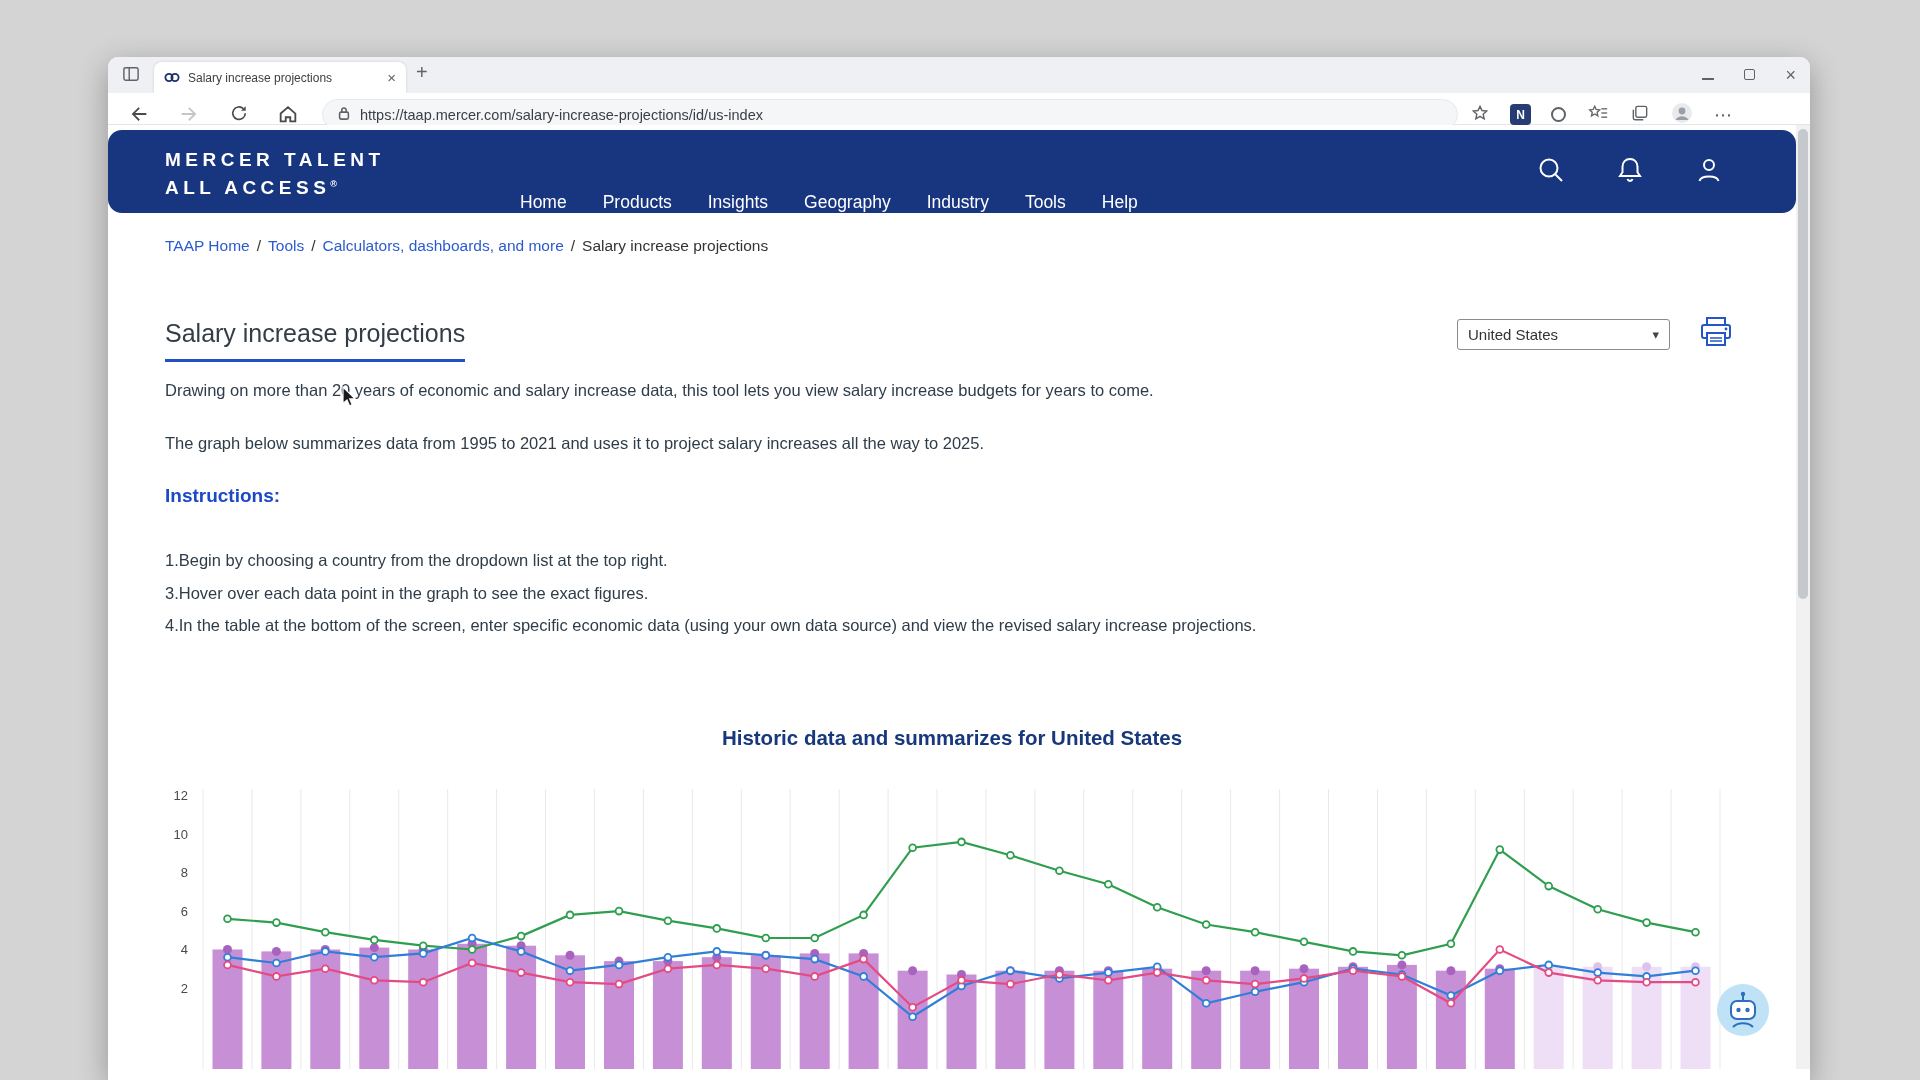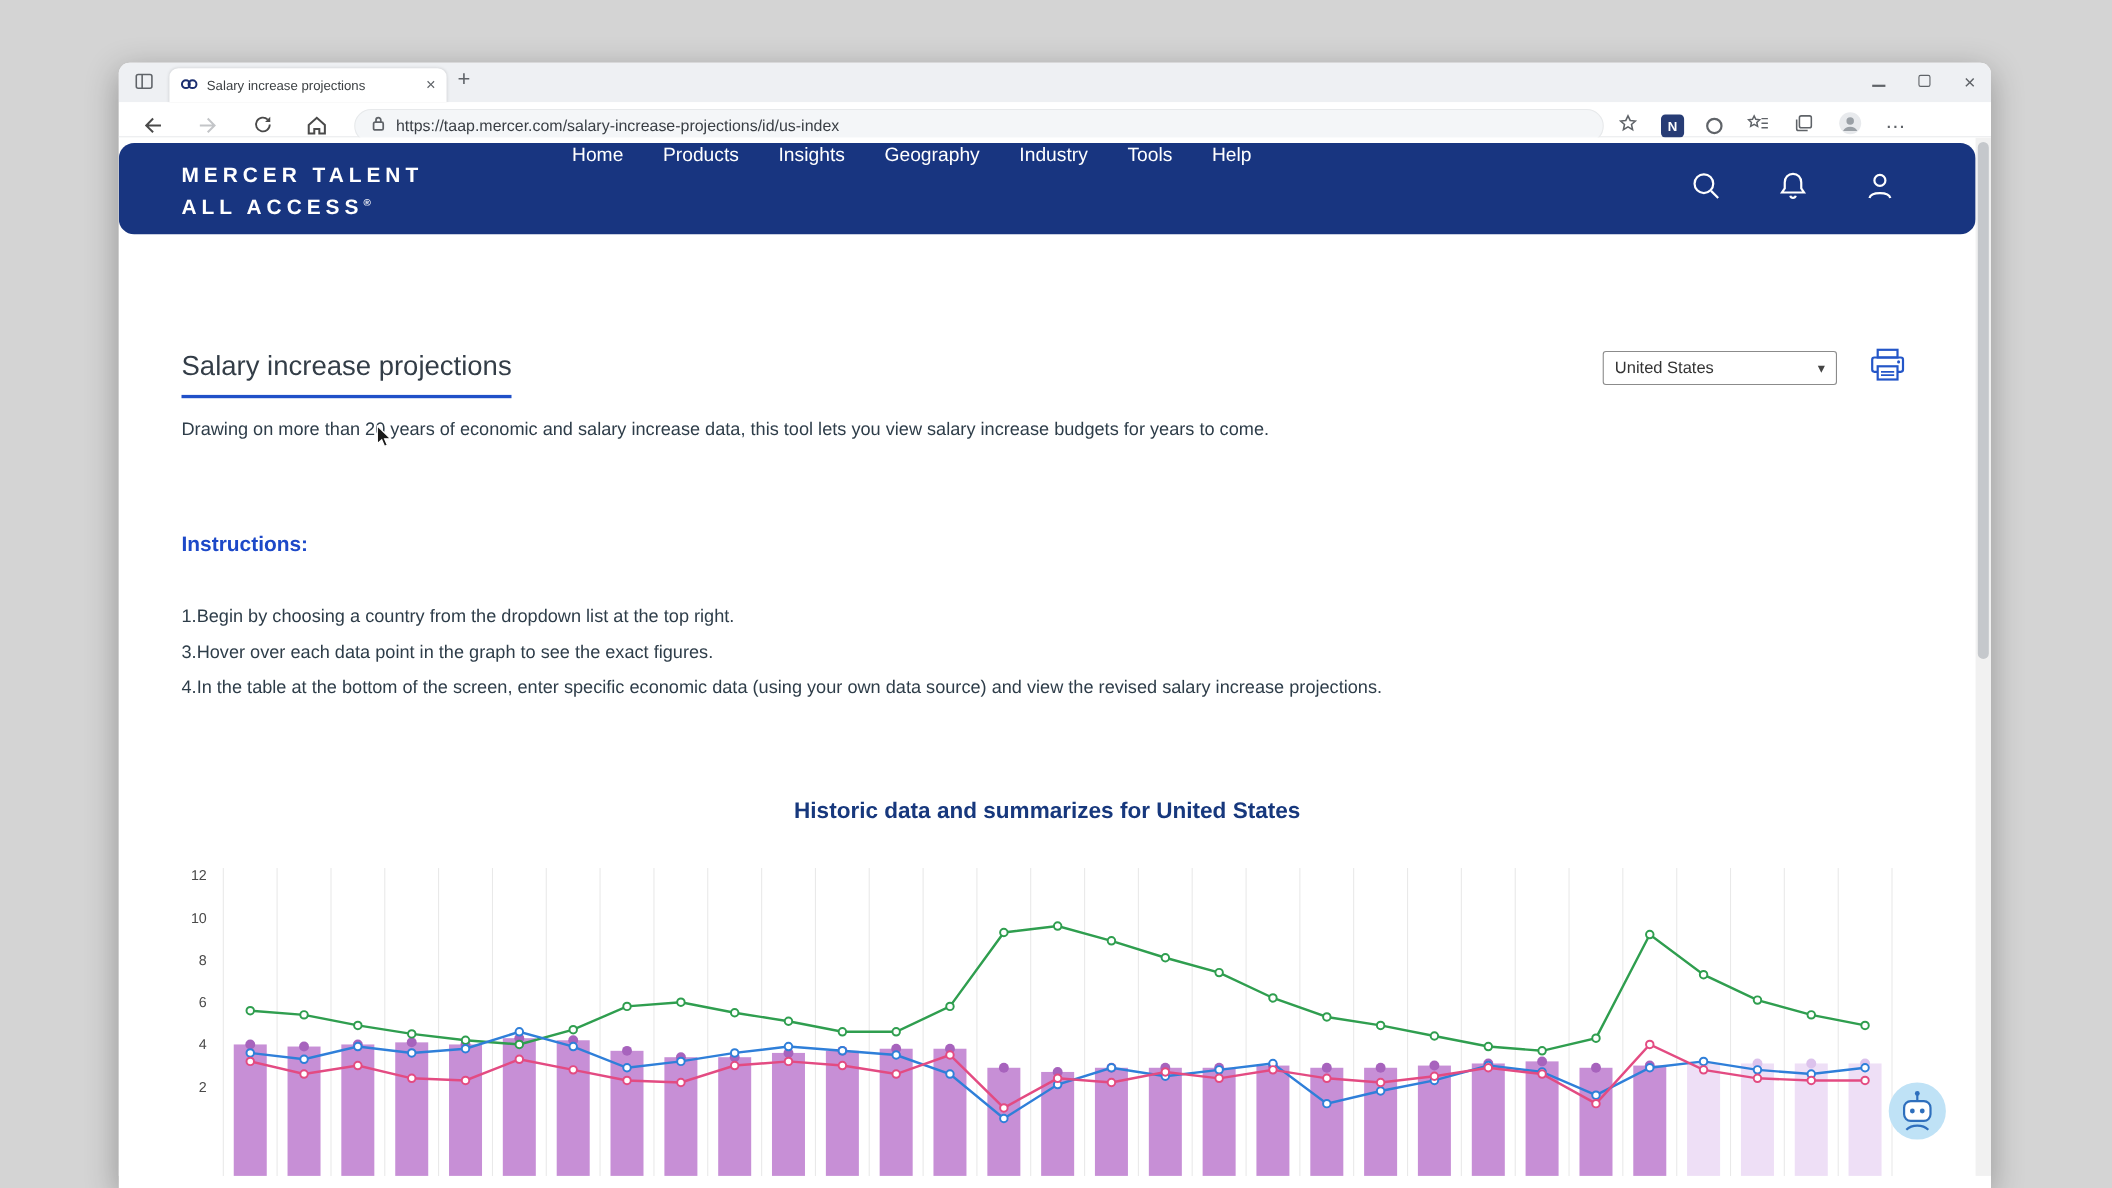--- a/index.html
+++ b/index.html
@@ -35,21 +35,21 @@
   .ring { display:inline-block; width:15px; height:15px; border:2px solid #5f6368; border-radius:50%; }
   .dots { font-size:18px; color:#5f6368; }
 
   
   .content { position:relative; width:1702px; height:944px; background:#fff; overflow:hidden; }
 
   .site-header { position:absolute; left:0; top:5px; width:1688px; height:83px; background:#183580;border-radius:14px; }
   .logo { position:absolute; left:57px; top:18px; color:#fff; font-weight:bold; font-size:19px;
     letter-spacing:4.5px; line-height:24px; }
   .logo sup { font-size:9px; letter-spacing:0; }
-  .mainnav { position:absolute; left:412px; top:0; height:83px; display:flex; align-items:flex-start; gap:36px; }
+  .mainnav { position:absolute; left:412px; top:0; height:83px; display:flex; align-items:flex-end; gap:36px; }
   .mainnav span { color:#fff; font-size:17.5px; }
   .header-icons { position:absolute; left:1428px; top:0; height:83px; display:flex; align-items:center; gap:50px; }
 
   .breadcrumb { position:absolute; left:57px; top:112px; font-size:15.5px; color:#333; }
   .breadcrumb .lnk { color:#2b5bd0; }
   .breadcrumb .sep { margin:0 7px; color:#333; }
 
   .page-title { position:absolute; left:57px; top:194px; margin:0; font-size:25px; font-weight:500;
     color:#333d47; border-bottom:3px solid #2050c8; padding-bottom:11px; display:inline-block; }
 
@@ -198,40 +198,44 @@
         </span>
         <span>
           <svg width="30" height="30" viewBox="0 0 30 30">
               <circle cx="15" cy="10" r="5" fill="none" stroke="#fff" stroke-width="2"></circle>
               <path d="M5.5 26c1.5-6 17.5-6 19 0" fill="none" stroke="#fff" stroke-width="2"></path>
             </svg>
         </span>
       </div>
     </div>
 
+    <div class="breadcrumb">
+      <span class="lnk">TAAP Home</span><span class="sep">/</span><span class="lnk">Tools</span><span class="sep">/</span><span class="lnk">Calculators, dashboards, and more</span><span class="sep">/</span><span>Salary increase projections</span>
+    </div>
 
     <h1 class="page-title">Salary increase projections</h1>
 
     <div class="country-select">
       <span>United States</span>
       <span style="color:#444;font-size:13px;">▾</span>
     </div>
 
     <span class="printer">
       <svg width="36" height="34" viewBox="0 0 36 34">
           <rect x="9" y="3" width="18" height="7" fill="none" stroke="#2456c8" stroke-width="2"></rect>
           <rect x="4" y="10" width="28" height="13" rx="2" fill="none" stroke="#2456c8" stroke-width="2"></rect>
           <rect x="9" y="18" width="18" height="12" fill="#fff" stroke="#2456c8" stroke-width="2"></rect>
           <line x1="12" y1="23" x2="24" y2="23" stroke="#2456c8" stroke-width="1.5"></line>
           <line x1="12" y1="26" x2="24" y2="26" stroke="#2456c8" stroke-width="1.5"></line>
           <circle cx="28" cy="14" r="1.4" fill="#2456c8"></circle>
         </svg>
     </span>
 
     <div class="para" style="top:256px">Drawing on more than 20 years of economic and salary increase data, this tool lets you view salary increase budgets for years to come.</div>
+    <div class="para" style="top:309px">The graph below summarizes data from 1995 to 2021 and uses it to project salary increases all the way to 2025.</div>
 
     <div class="instr-h">Instructions:</div>
     <div class="instr-list">
       <div>1.Begin by choosing a country from the dropdown list at the top right.</div>
       <div>3.Hover over each data point in the graph to see the exact figures.</div>
       <div>4.In the table at the bottom of the screen, enter specific economic data (using your own data source) and view the revised salary increase projections.</div>
     </div>
 
     <div class="chart-title">Historic data and summarizes for United States</div>
 

